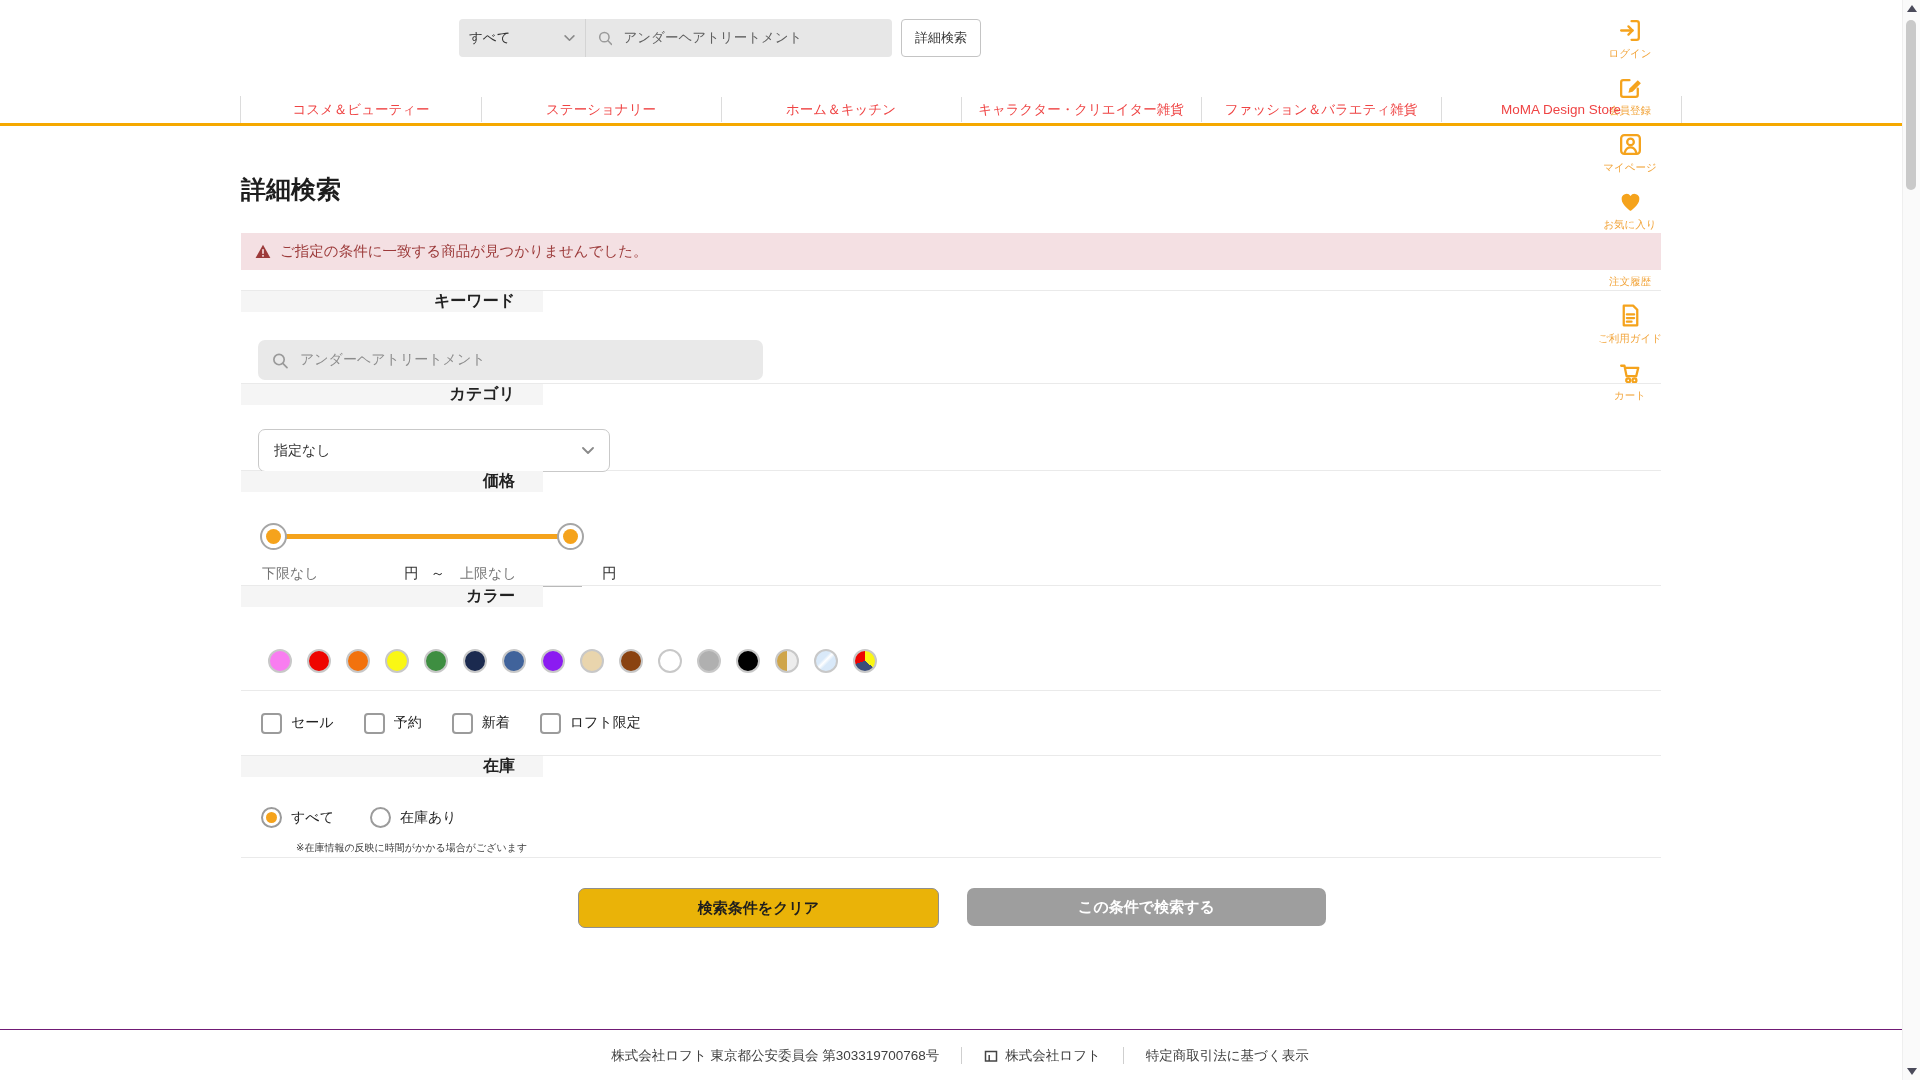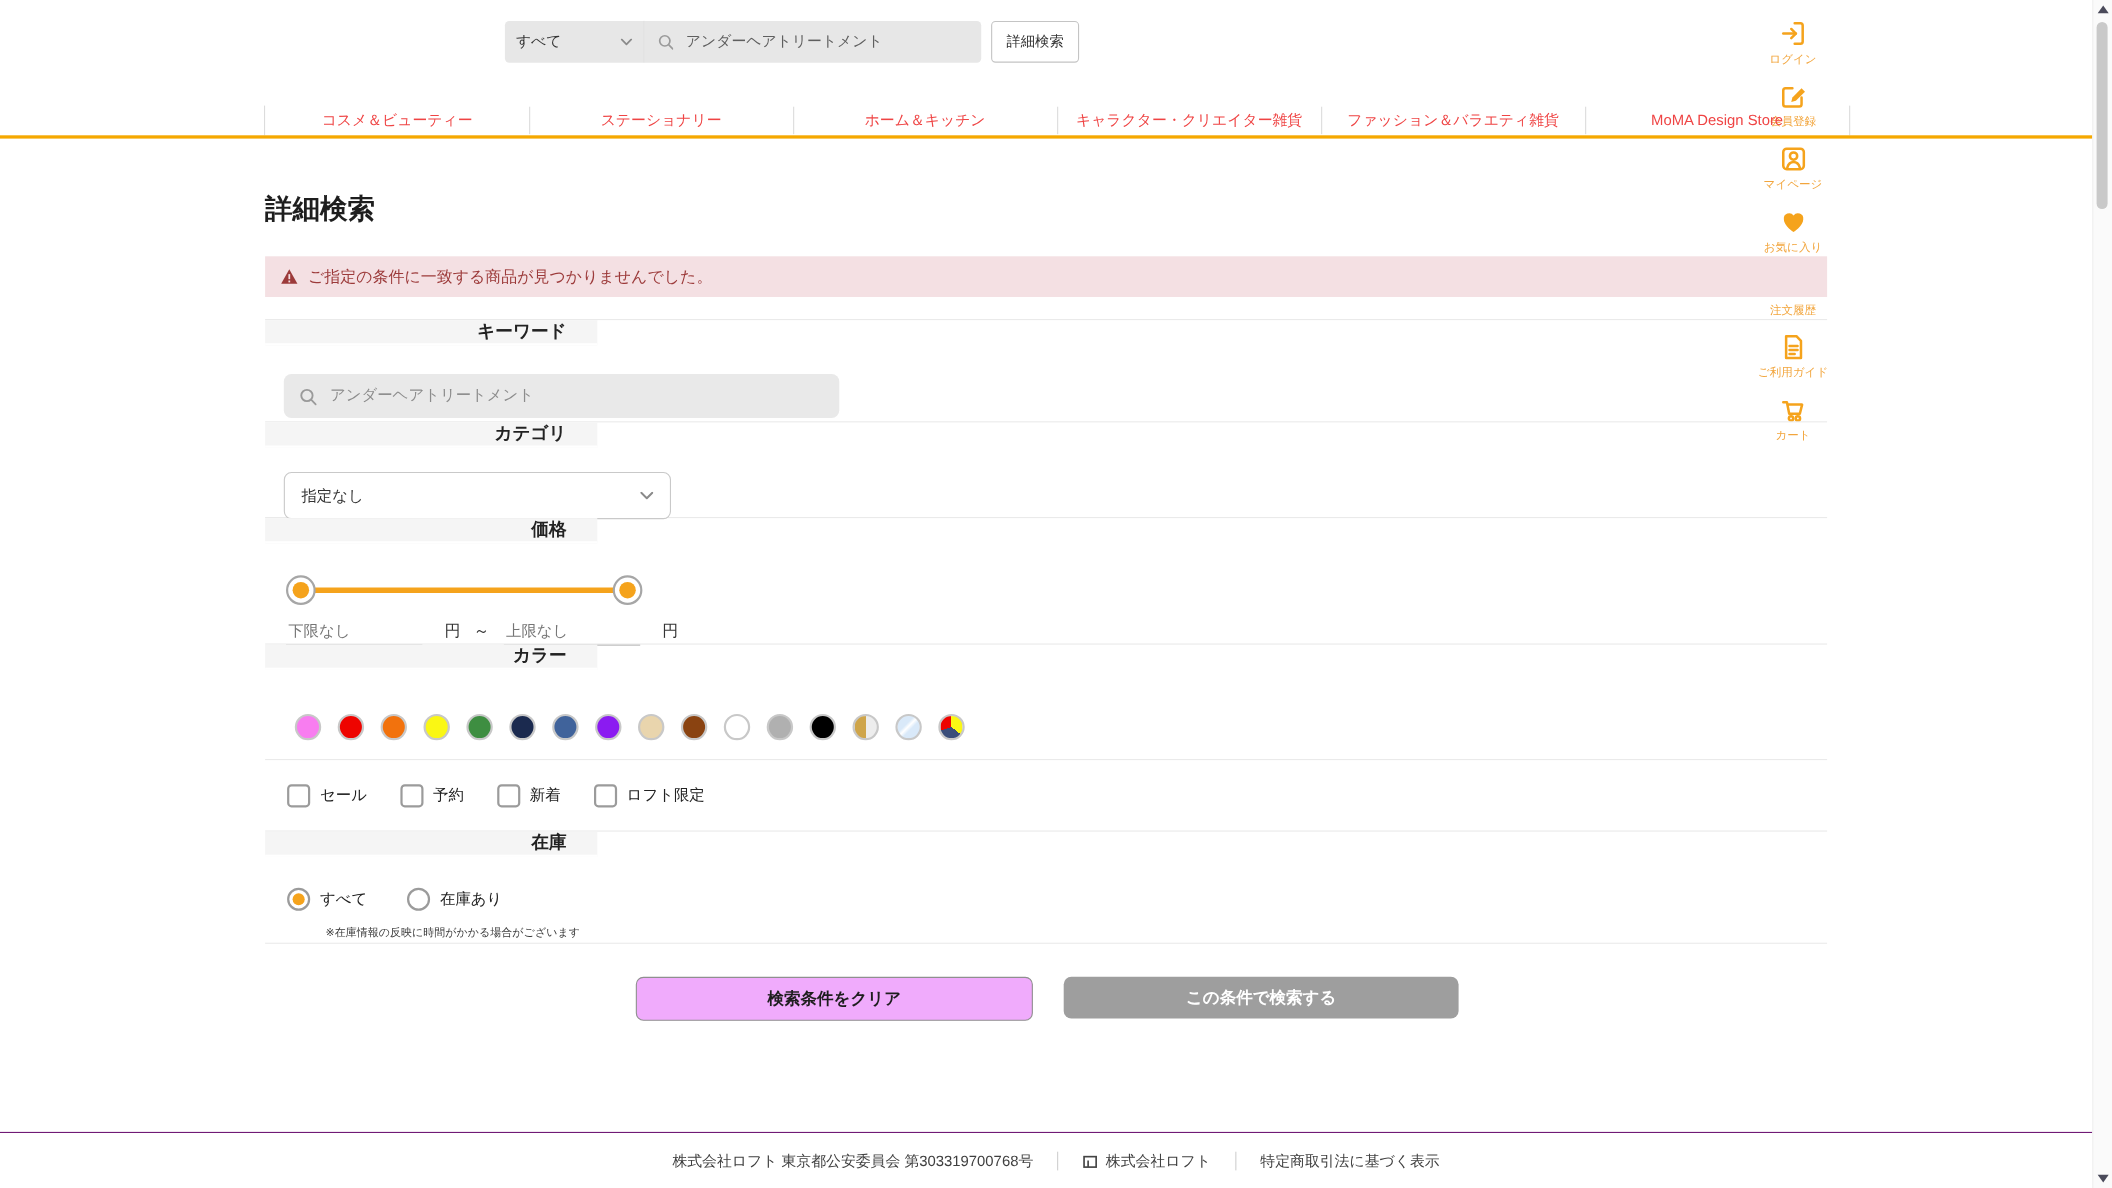--- a/index.html
+++ b/index.html
@@ -84,21 +84,21 @@
   .chk-box{width:21px;height:21px;background:#fff;border:2px solid #9B9B9B;border-radius:4px;box-sizing:border-box;}
 
   .r-stock{height:102px;}
   .radios{position:absolute;left:20px;top:28px;display:flex;gap:36px;}
   .rad{display:flex;align-items:center;gap:9px;cursor:pointer;font-size:14px;color:#222;}
   .rad-dot{position:relative;width:21px;height:21px;background:#fff;border:2px solid #9B9B9B;border-radius:50%;
        box-sizing:border-box;}
   .rad-dot.on::after{content:'';position:absolute;inset:3px;background:#F5A31C;border-radius:50%;}
   .stock-note{position:absolute;left:20px;top:62px;font-size:10px;color:#3A3A3A;margin-left:35px;}
 
-  .btn-clear{position:absolute;left:578px;top:888px;width:359px;height:38px;background:#f0abfc;
+  .btn-clear{position:absolute;left:578px;top:888px;width:359px;height:38px;background:#eab308;
        border:1px solid #8F8F8F;border-radius:7px;display:flex;align-items:center;justify-content:center;
        font-size:15px;font-weight:700;color:#1E1E1E;cursor:pointer;}
   .btn-submit{position:absolute;left:967px;top:888px;width:359px;height:38px;background:#9E9E9E;
        border-radius:7px;display:flex;align-items:center;justify-content:center;
        font-size:15px;font-weight:700;color:#fff;cursor:pointer;}
 
   
   .footer{position:absolute;left:0;top:1029px;width:100%;height:51px;border-top:1px solid #701a75;
        display:flex;align-items:center;justify-content:center;gap:22px;font-size:13.5px;color:#3F3F3F;}
   .f-div{width:1px;height:17px;background:#CFCFCF;}

